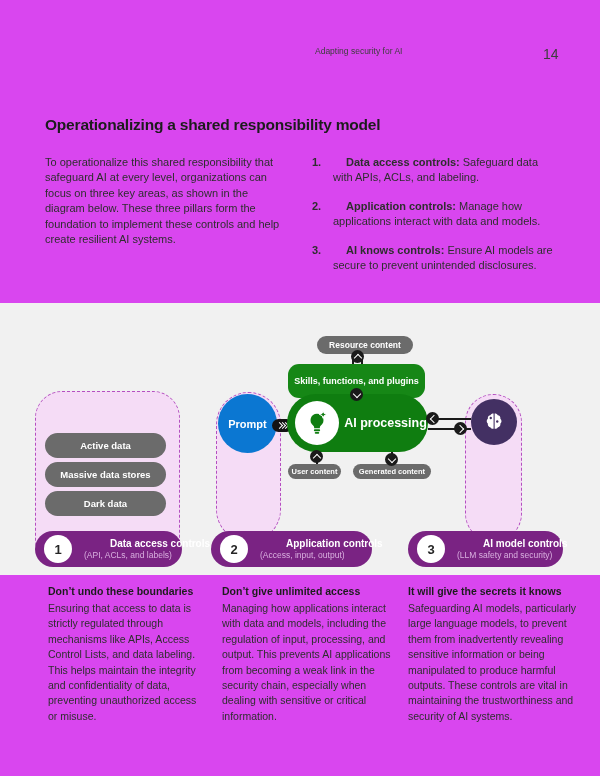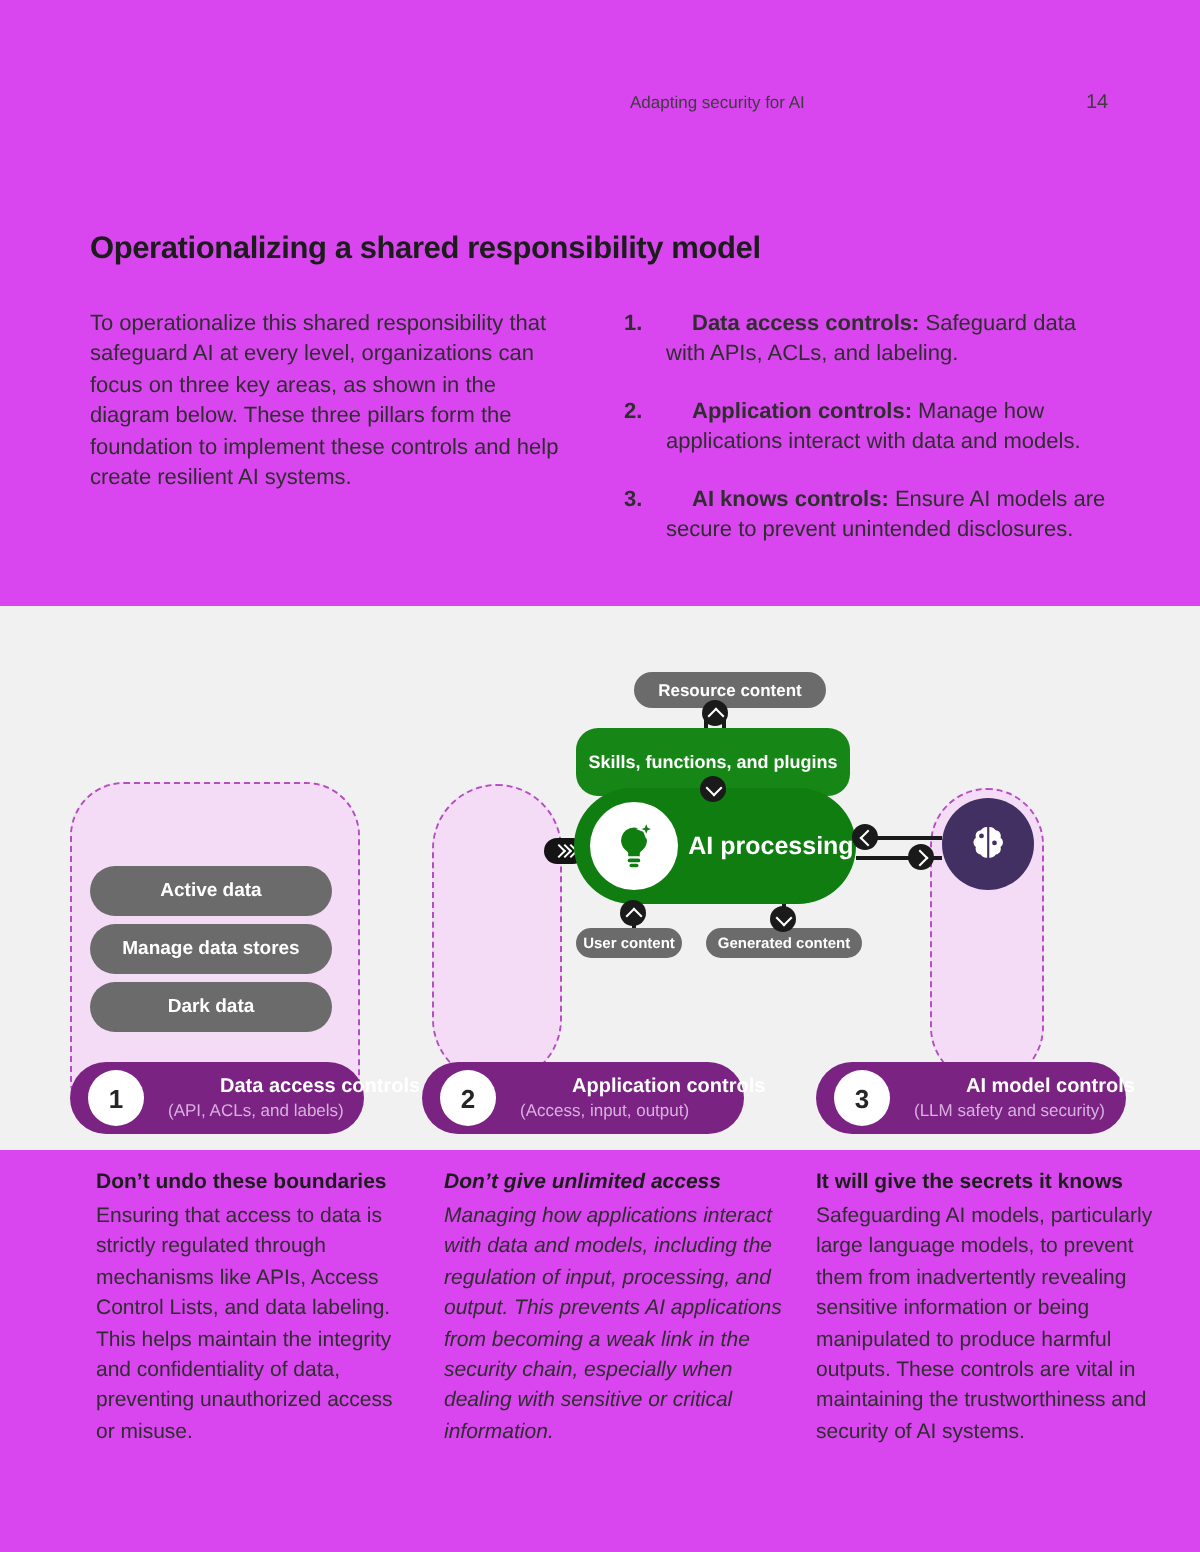--- a/index.html
+++ b/index.html
@@ -4,21 +4,21 @@
 <style>
   html,body { margin:0; padding:0; background:#ffffff; }
   .page {
     position:relative; width:600px; height:776px; background:#d946ef;
     font-family:"Liberation Sans", sans-serif; overflow:hidden;
   }
   .abs { position:absolute; box-sizing:border-box; }
 
   
   .hdr-title { top:46px; left:315px; font-size:8.5px; color:#3d3d3d; }
-  .hdr-page  { top:46px; left:543px; font-size:10px; color:#3d3d3d; }
+  .hdr-page  { top:46px; left:543px; font-size:14px; color:#3d3d3d; }
 
   
   .doc-title { top:116px; left:45px; font-size:15.5px; font-weight:700; color:#1c1c1c; letter-spacing:-0.2px; }
   .intro { top:155px; left:45px; width:245px; font-size:11px; line-height:15.4px; color:#2e2e2e; }
   .key-list { top:155px; left:312px; width:248px; font-size:11px; line-height:15.4px; color:#2e2e2e; }
   .key-item { display:flex; margin-bottom:13px; }
   .key-num { width:21px; font-weight:700; flex:none; }
   .key-label { font-weight:700;padding-left:13px; }
 
   
@@ -88,21 +88,21 @@
   .banner-3 { left:408px; width:155px; }
   .badge { width:28px; height:28px; border-radius:50%; background:#fff; color:#262626;
            display:flex; align-items:center; justify-content:center; font-weight:700; font-size:13px; flex:none; }
   .banner-text { margin-left:12px; line-height:1.2; white-space:nowrap; }
   .banner-title { font-size:10px; font-weight:700;padding-left:26px; }
   .banner-sub { font-size:8.5px; color:#d9afdf; }
 
   
   .col { font-size:10.5px; color:#2e2e2e; }
   .col-1 { left:48px;  top:585px; width:160px; }
-  .col-2 { left:222px; top:585px; width:170px;font-style:italic; }
+  .col-2 { left:222px; top:585px; width:170px; }
   .col-3 { left:408px; top:585px; width:174px; }
   .col-h { font-weight:700; color:#1c1c1c; margin-bottom:4px; font-size:10.5px; }
   .col-b { line-height:15.4px; }
 </style>
 </head>
 <body>
 
 <div class="page">
 
   <div class="abs hdr-title">Adapting security for AI</div>
@@ -136,23 +136,24 @@
   <div class="abs vline vl-b"></div>
   <div class="abs vline vl-user"></div>
   <div class="abs vline vl-gen"></div>
   <div class="abs hline hl-a"></div>
   <div class="abs hline hl-b"></div>
 
   <div class="abs gpill res-pill">Resource content</div>
   <div class="abs skills-pill">Skills, functions, and plugins</div>
 
   <div class="abs gpill data-pill" style="top:433px;">Active data</div>
-  <div class="abs gpill data-pill" style="top:462px;">Manage data stores</div>
+  <div class="abs gpill data-pill" style="top:462px;">Massive data stores</div>
   <div class="abs gpill data-pill" style="top:491px;">Dark data</div>
 
+  <div class="abs prompt-circle">Prompt</div>
   <div class="abs flow-pill">
     <span class="chev right sm"></span>
     <span class="chev right sm"></span>
     <span class="chev right sm"></span>
   </div>
 
   <div class="abs ai-box"></div>
   <div class="abs bulb-circle">
     <svg width="30" height="30" viewBox="0 0 24 24">
       <path fill="#0f7d10" d="M12 4.6a5.2 5.2 0 0 0-2.9 9.5c.4.3.6.7.6 1.2v.8h4.6v-.8c0-.5.2-.9.6-1.2A5.2 5.2 0 0 0 12 4.6z"></path>

